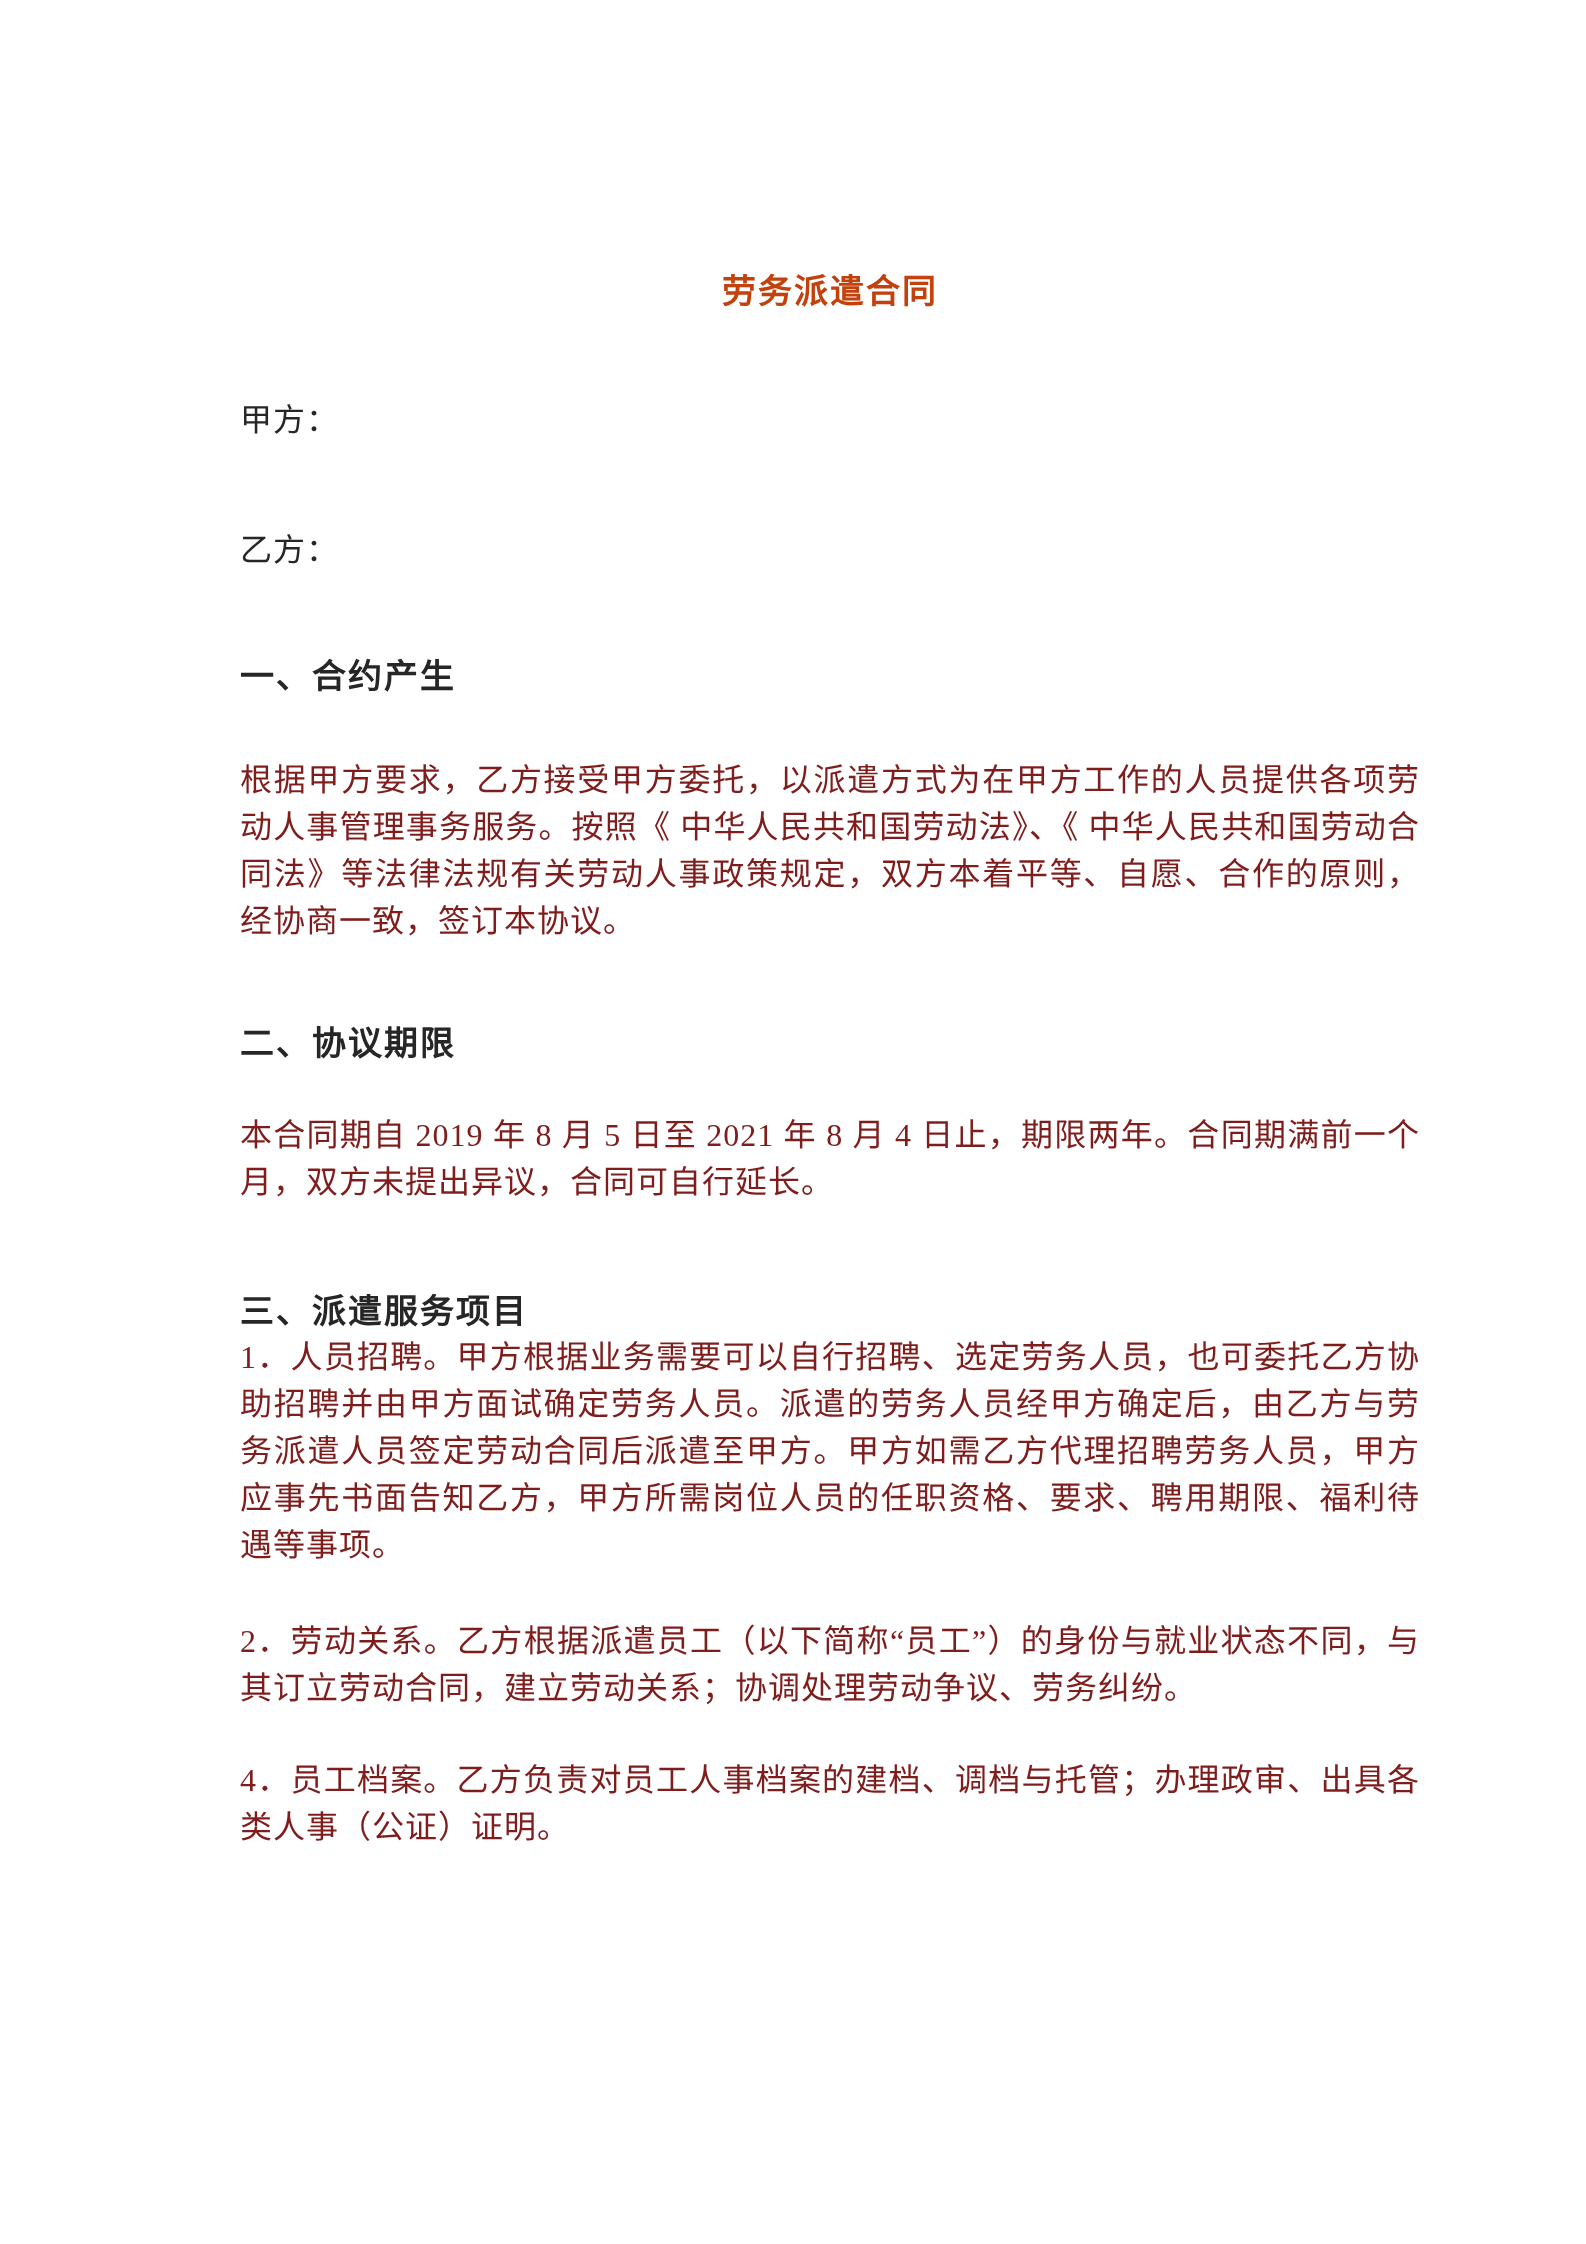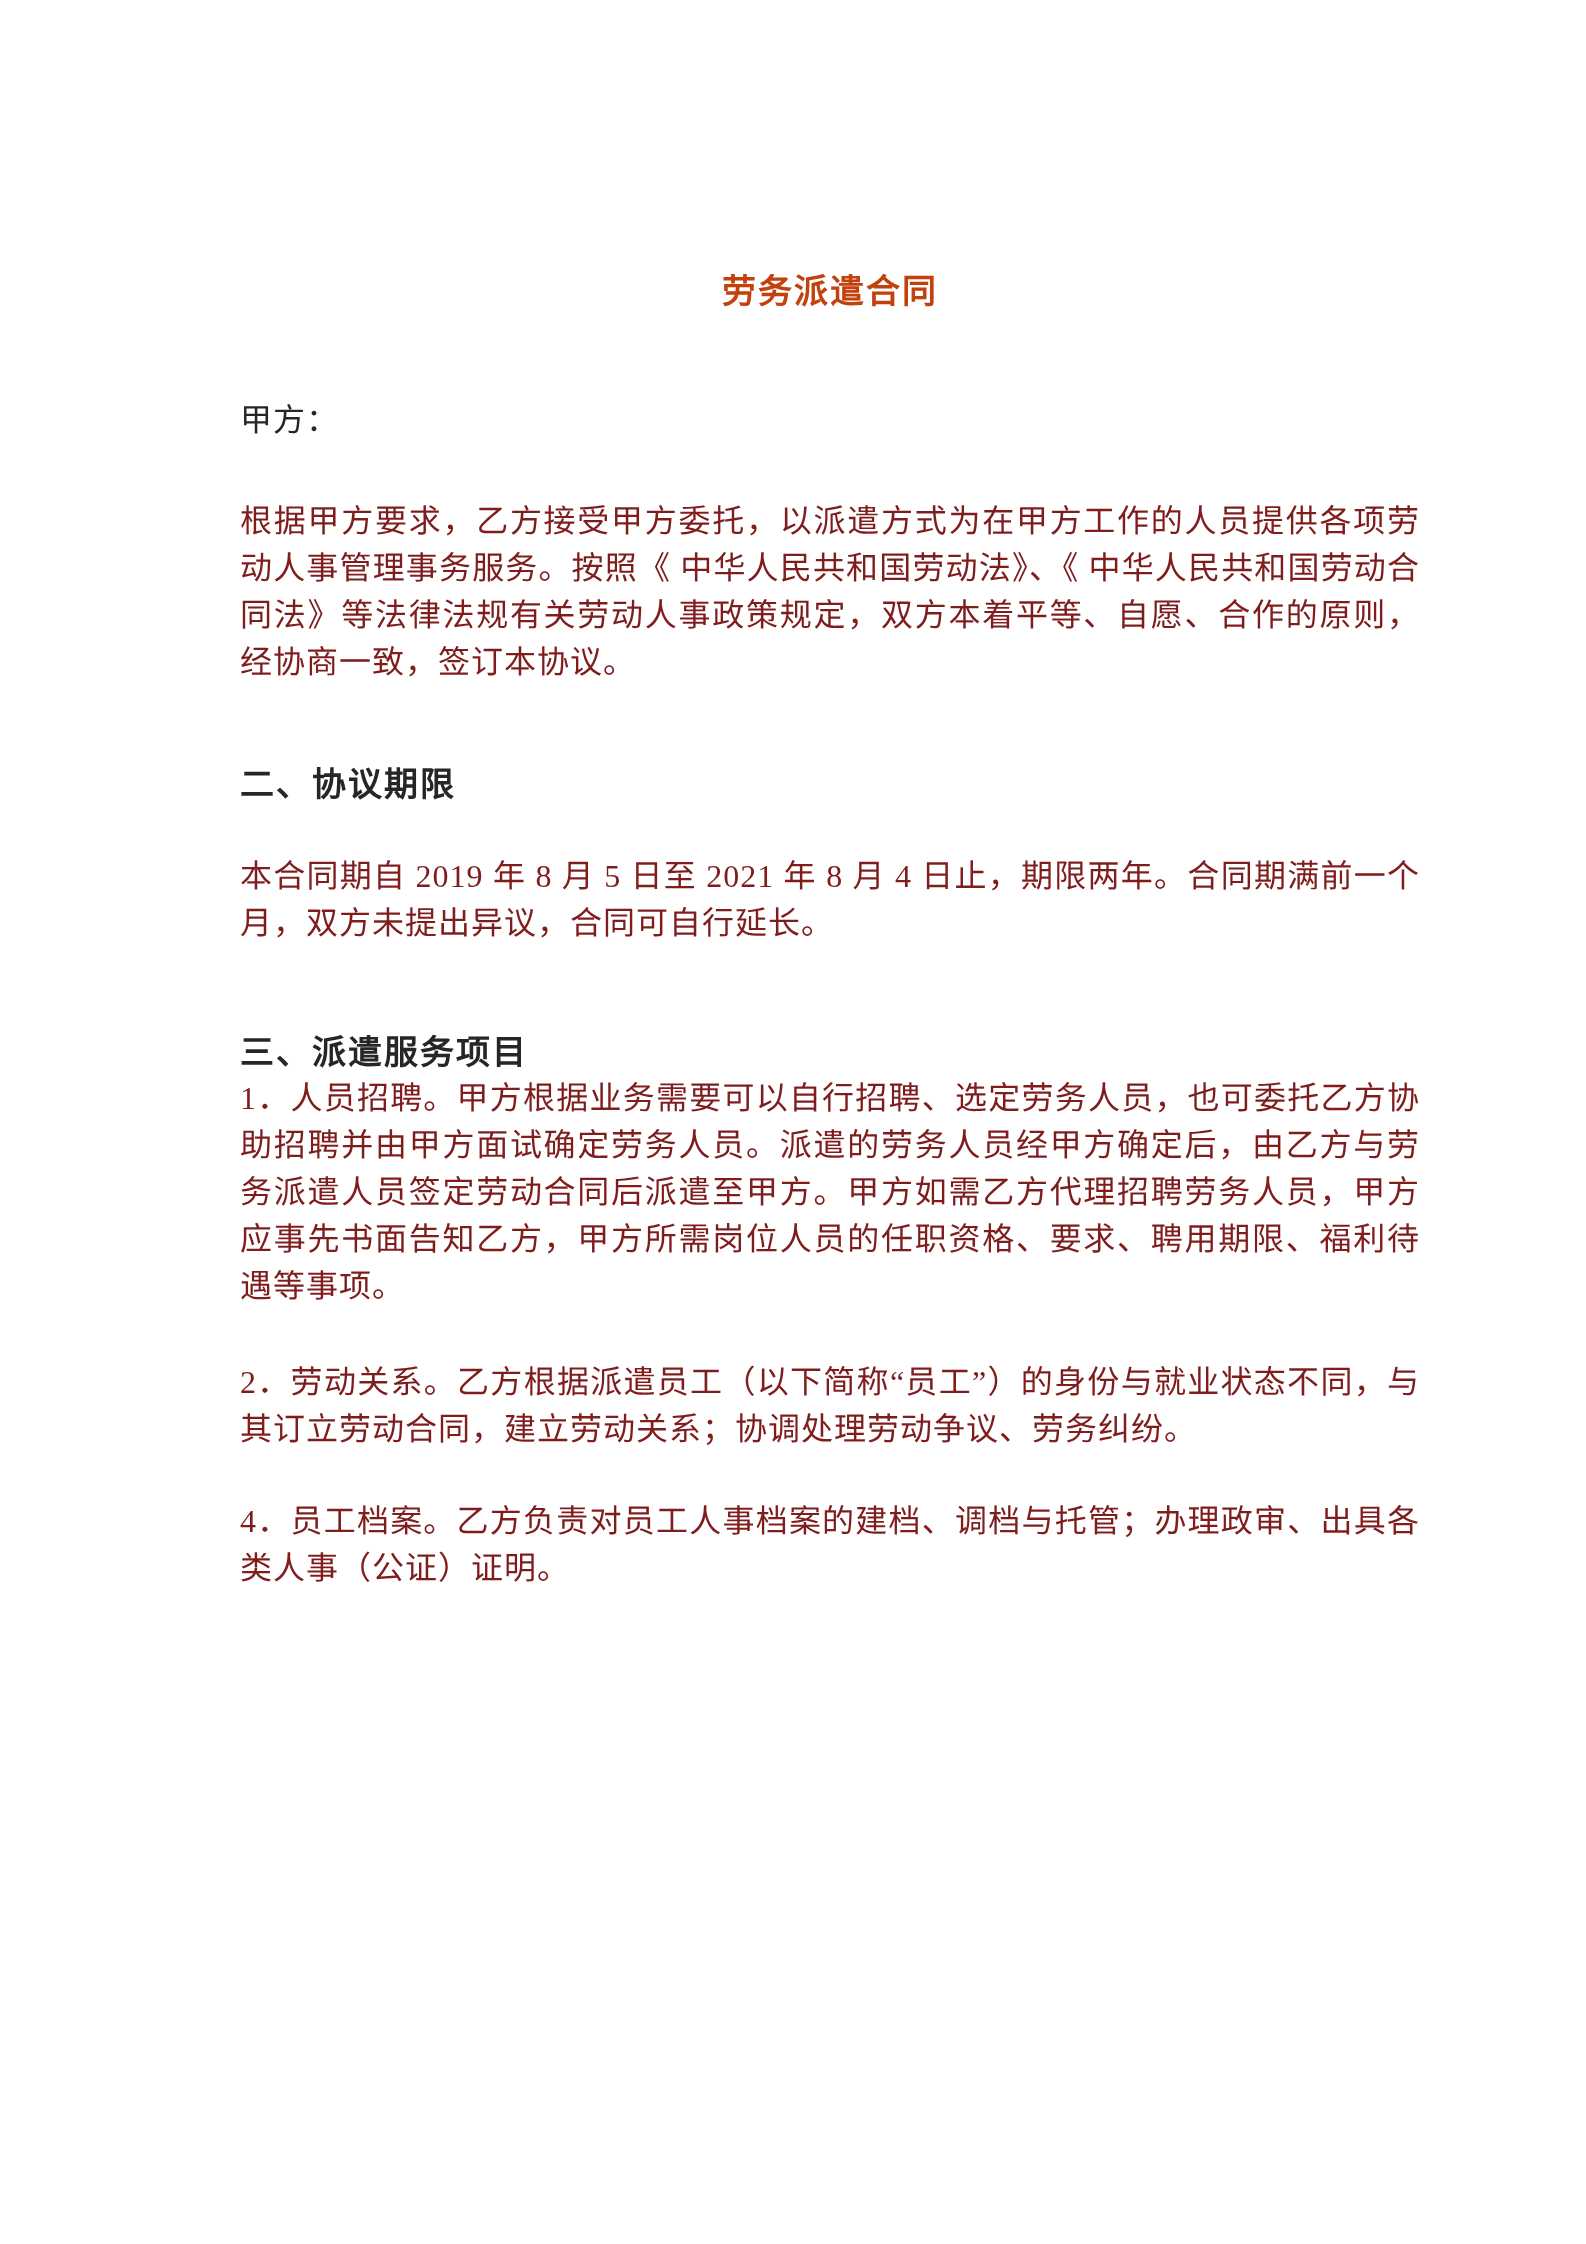--- a/index.html
+++ b/index.html
@@ -61,21 +61,23 @@
 </style>
 </head>
 <body>
 
 <div class="page">
 
   <h1 class="doc-title">劳务派遣合同</h1>
 
   <p class="party-label party-a">甲方：</p>
 
+  <p class="party-label party-b">乙方：</p>
 
+  <h2 class="section-heading h-1">一、合约产生</h2>
 
   <p class="body-para p-1">根据甲方要求，乙方接受甲方委托，以派遣方式为在甲方工作的人员提供各项劳动人事管理事务服务。按照《 中华人民共和国劳动法》、《 中华人民共和国劳动合同法》等法律法规有关劳动人事政策规定，双方本着平等、自愿、合作的原则，经协商一致，签订本协议。</p>
 
   <h2 class="section-heading h-2">二、协议期限</h2>
 
   <p class="body-para p-2">本合同期自 2019 年 8 月 5 日至 2021 年 8 月 4 日止，期限两年。合同期满前一个月，双方未提出异议，合同可自行延长。</p>
 
   <h2 class="section-heading h-3">三、派遣服务项目</h2>
 
   <p class="body-para item-1">1．人员招聘。甲方根据业务需要可以自行招聘、选定劳务人员，也可委托乙方协助招聘并由甲方面试确定劳务人员。派遣的劳务人员经甲方确定后，由乙方与劳务派遣人员签定劳动合同后派遣至甲方。甲方如需乙方代理招聘劳务人员，甲方应事先书面告知乙方，甲方所需岗位人员的任职资格、要求、聘用期限、福利待遇等事项。</p>

